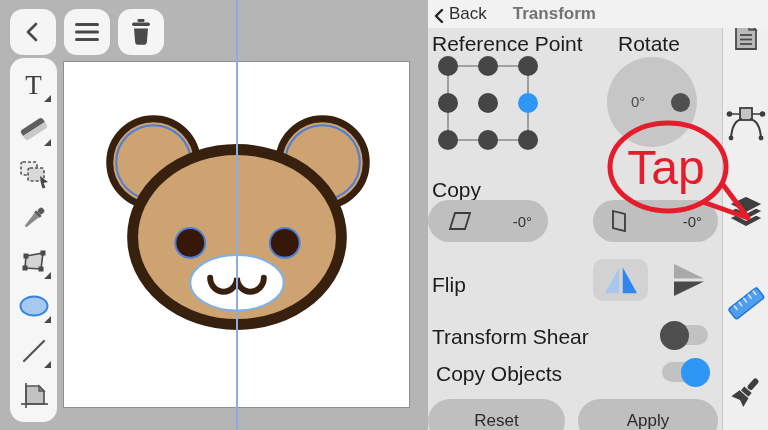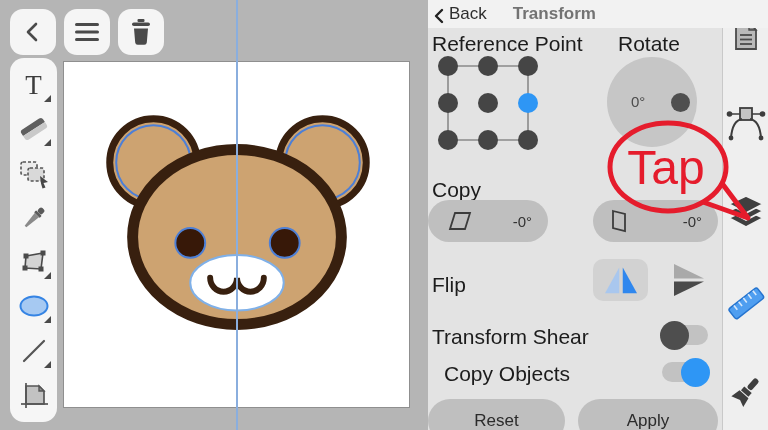--- a/index.html
+++ b/index.html
@@ -231,21 +231,21 @@
           <polygon points="4,16.5 4,2 34,16.5" fill="#a9a9a9"></polygon>
           <polygon points="4,19.5 34,19.5 4,34" fill="#4a4a4a"></polygon>
         </svg>
       </div>
 
       <span class="plabel" style="left:4px; top:297px;">Transform Shear</span>
       <div class="toggle" style="top:297px;">
         <span class="knob"></span>
       </div>
 
-      <span class="plabel" style="left:16px; top:334px;">Copy Objects</span>
+      <span class="plabel" style="left:8px; top:334px;">Copy Objects</span>
       <div class="toggle on" style="top:334px;">
         <span class="knob"></span>
       </div>
 
       <div class="btn-pill" style="left:0; width:137px;">Reset</div>
       <div class="btn-pill" style="left:150px; width:140px;">Apply</div>
     </div>
 
     <div class="icon-strip">
       <div class="strip-icon" style="top:21px;">

